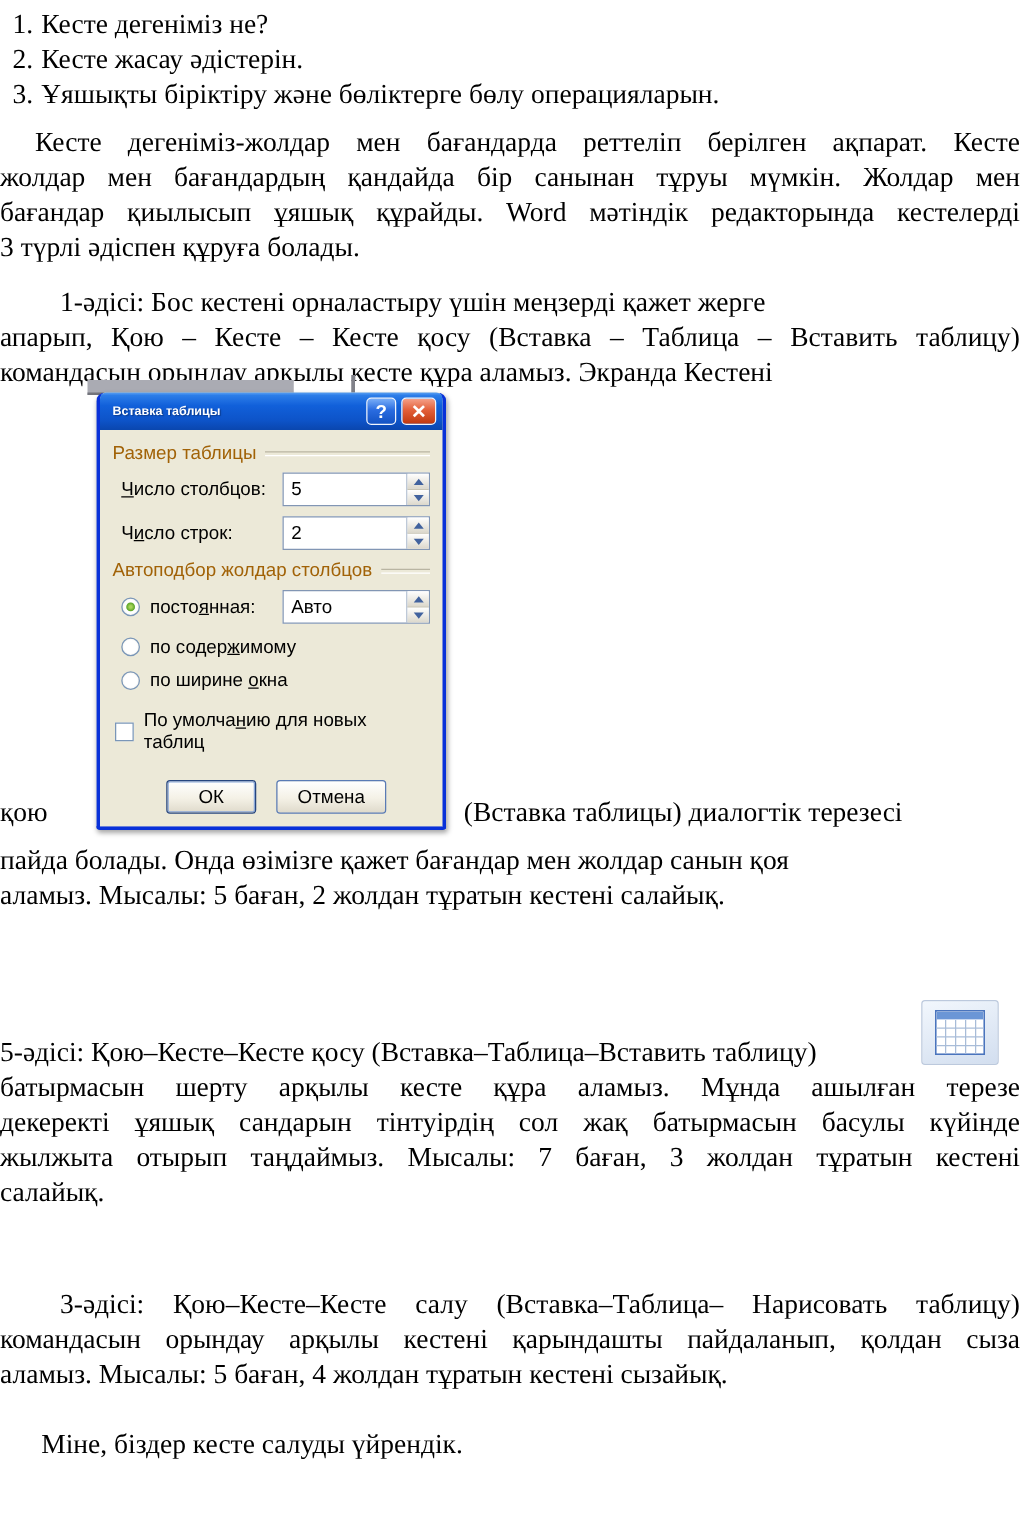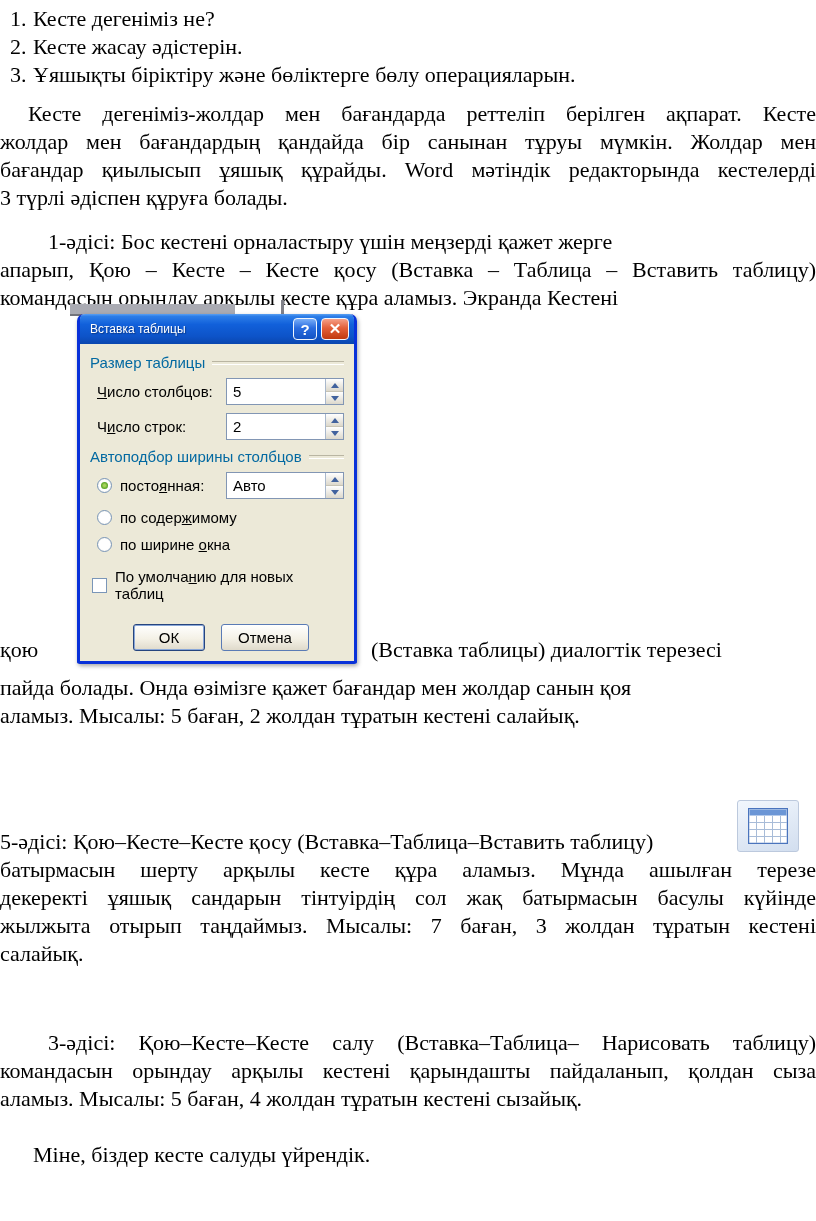--- a/index.html
+++ b/index.html
@@ -37,27 +37,27 @@
     background:#ece9d8;border:3px solid #0831d9;border-top:none;
     border-radius:7px 7px 3px 3px;
     font-family:"Liberation Sans", sans-serif;font-size:15px;line-height:normal;
     box-shadow:1px 2px 4px rgba(0,0,0,.35);
   }
   .titlebar{
     height:30px;display:flex;align-items:center;padding:0 5px 0 10px;
     margin:-0px -0px 0 -0px;border-radius:5px 5px 0 0;
     background:linear-gradient(180deg,#5aa0f2 0%,#2c7de8 8%,#1160da 35%,#0d53c8 75%,#0a46ae 100%);
   }
-  .titlebar .title{flex:1;color:#fff;font-weight:normal;font-size:12px;text-shadow:1px 1px 1px #0a3a8c;}
+  .titlebar .title{flex:1;color:#fff;font-weight:bold;font-size:10px;text-shadow:1px 1px 1px #0a3a8c;}
   .tbtn{width:24px;height:22px;margin-left:4px;border:1px solid #f2f6fd;border-radius:4px;
     display:flex;align-items:center;justify-content:center;color:#fff;font-weight:bold;font-size:15px;box-sizing:border-box;}
   .tbtn.help{background:linear-gradient(180deg,#79aef8,#2a6ce0 45%,#1353c4);}
   .tbtn.close{width:28px;background:linear-gradient(180deg,#f5a088,#e35f39 45%,#c0390f);}
   .dbody{padding:6px 10px 10px;}
-  .gcap{display:flex;align-items:center;gap:7px;margin:4px 0 7px;color:#0369a1;}
+  .gcap{display:flex;align-items:center;gap:7px;margin:4px 0 7px;color:#a16207;}
   .gcap .etch{flex:1;height:2px;border-top:1px solid #b9b5a2;border-bottom:1px solid #ffffff;}
   .drow{display:flex;align-items:center;margin:0 0 8px 7px;}
   .dlabel{flex:1;}
   .spin{display:flex;width:118px;flex:0 0 118px;height:27px;background:#fff;
     border:1px solid #8296b4;box-sizing:border-box;}
   .spin .val{flex:1;padding:4px 0 0 6px;}
   .spin .btns{width:17px;flex:0 0 17px;display:flex;flex-direction:column;border-left:1px solid #a9b8cc;}
   .spin .sb{flex:1;background:linear-gradient(180deg,#ffffff,#dcd8cc);display:flex;align-items:center;justify-content:center;}
   .spin .sb + .sb{border-top:1px solid #c8c4b4;}
   .tri-up{width:0;height:0;border:4px solid transparent;border-bottom:5px solid #41629e;margin-top:-4px;}
@@ -157,21 +157,21 @@
                   <i class="tri-up"></i>
                 </span>
               <span class="sb">
                   <i class="tri-down"></i>
                 </span>
             </span>
           </span>
         </div>
 
         <div class="gcap">
-          <span>Автоподбор ширины столбцов</span>
+          <span>Автоподбор жолдар столбцов</span>
           <span class="etch"></span>
         </div>
 
         <div class="drow">
           <span class="radio sel"></span>
           <span class="dlabel"><span>посто</span><u>я</u><span>нная:</span></span>
           <span class="spin">
             <span class="val">Авто</span>
             <span class="btns">
               <span class="sb">

